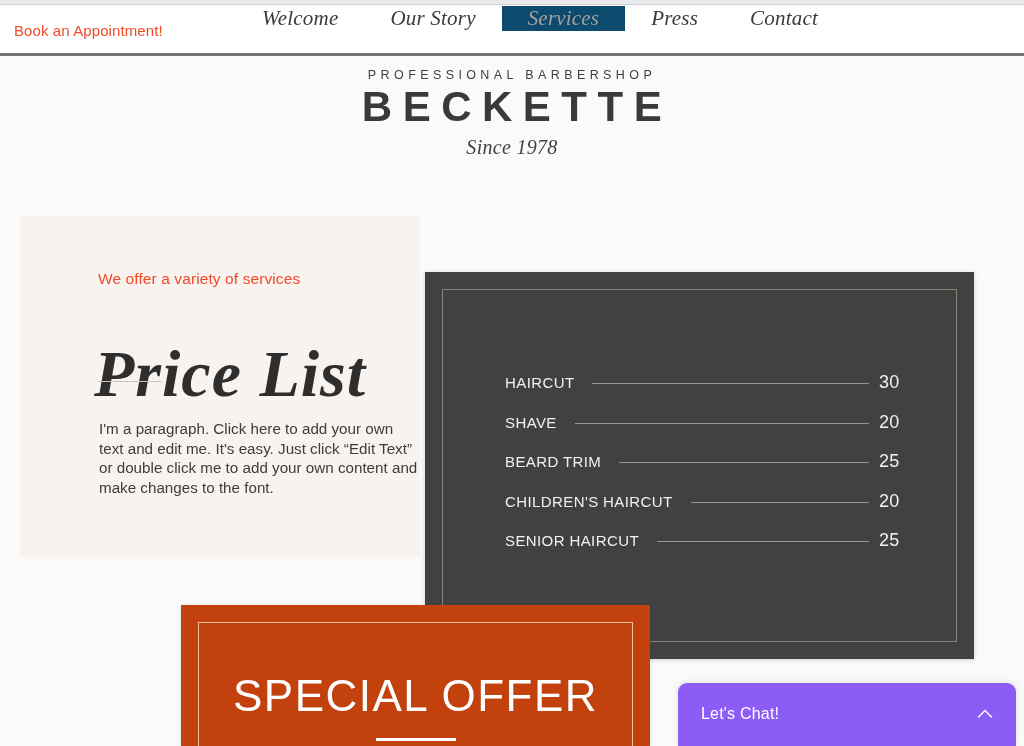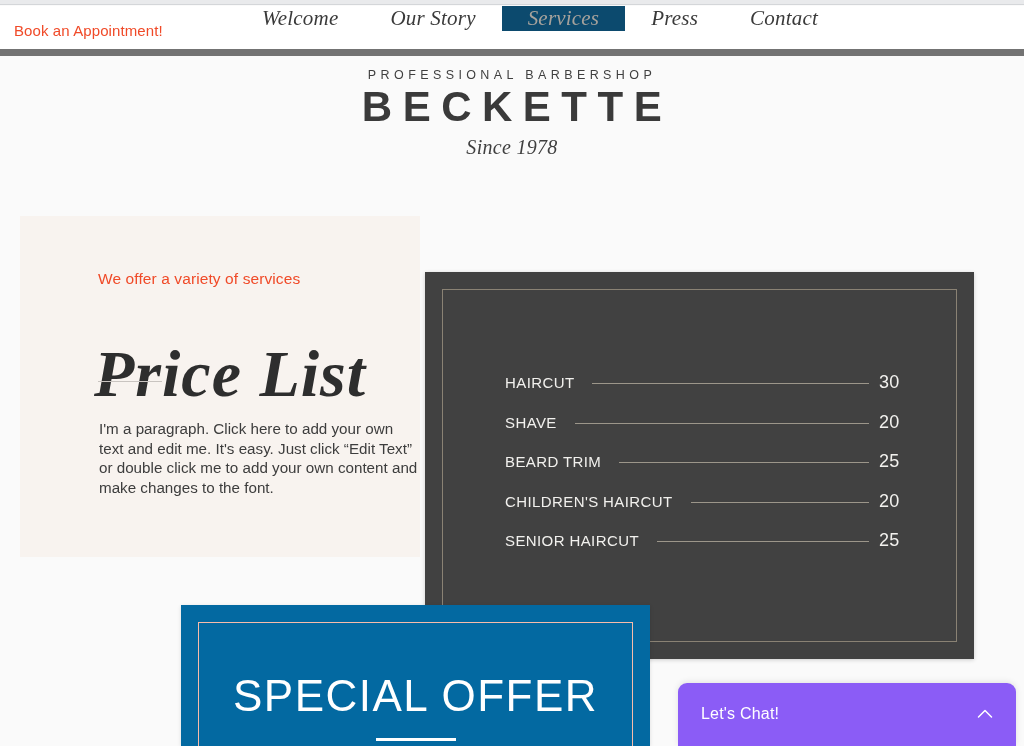--- a/index.html
+++ b/index.html
@@ -25,21 +25,21 @@
     border-bottom: 1px solid #d4d6d9;
     box-sizing: border-box;
   }
 
   
   .navbar {
     position: absolute;
     left: 0; top: 6px;
     width: 1024px; height: 50px;
     background: #ffffff;
-    border-bottom: 7px solid #737373;
+    border-bottom: 3px solid #737373;
     box-sizing: border-box;
   }
   .book-link {
     position: absolute;
     left: 14px; top: 0;
     height: 49px;
     display: flex; align-items: center;
     color: #f04a28;
     font-size: 15px;
     letter-spacing: .1px;
@@ -182,21 +182,21 @@
     font-size: 18px;
     letter-spacing: .3px;
     min-width: 24px;
   }
 
   
   .offer-banner {
     position: absolute;
     left: 181px; top: 605px;
     width: 469px; height: 141px;
-    background: #0369a1;
+    background: #c2410c;
     box-shadow: 0 1px 4px rgba(0,0,0,.12);
   }
   .offer-inner {
     position: absolute;
     left: 17px; top: 17px;
     right: 17px; bottom: -20px;
     border: 1px solid #f8bcaa;
     border-bottom: none;
   }
   .offer-title {

